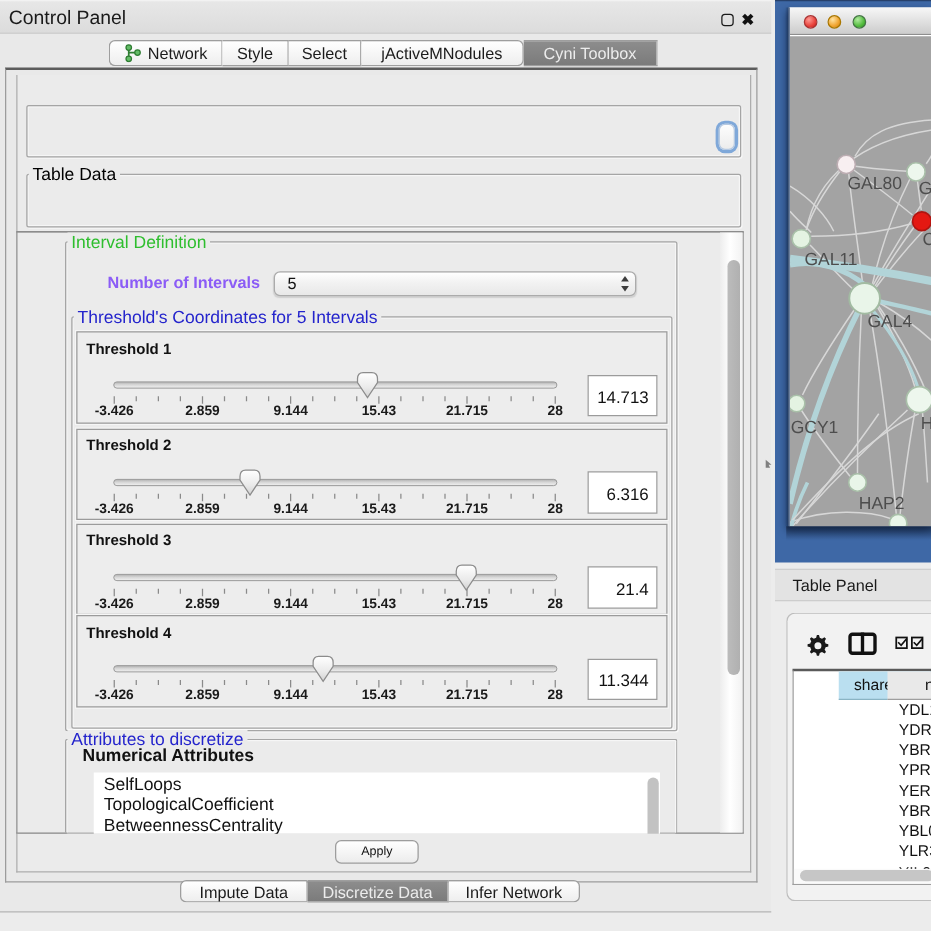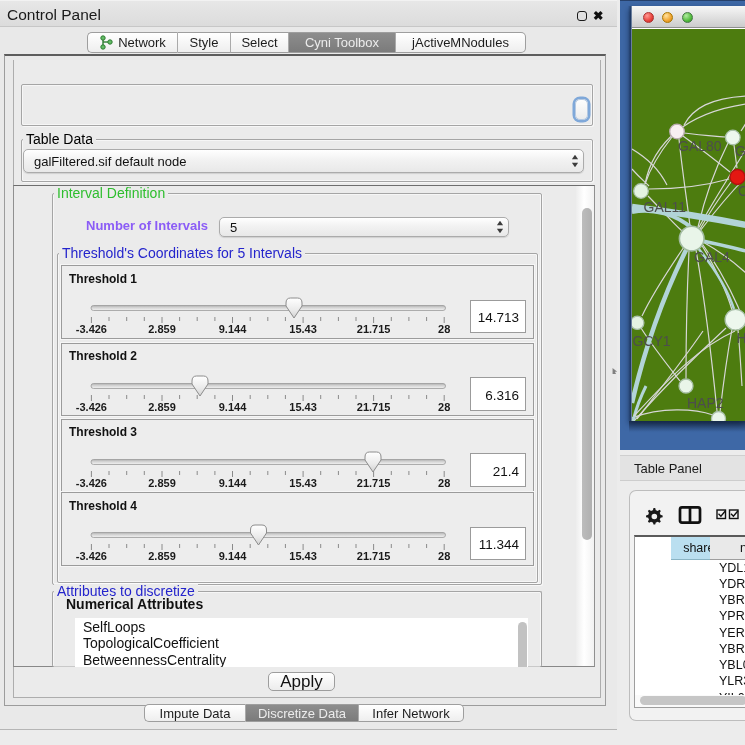--- a/index.html
+++ b/index.html
@@ -55,39 +55,39 @@
 .threshbox .lab { position:absolute; left:7px; top:5.5px; font-size:12px; font-weight:bold; color:#111; }
 .valbox { position:absolute; left:408px; top:33.5px; width:56px; height:33.5px; background:#fff;
   border:1px solid #9b9b9b; }
 .valbox span { position:absolute; right:6px; top:9.5px; font-size:13.5px; color:#111; }
 
 .ticklabel { position:absolute; font-size:11px; font-weight:bold; color:#1a1a1a; transform:translateX(-50%); }
 
 
 #applybtn { left:268px; top:672px; width:67px; height:19px;
   background:linear-gradient(#ffffff,#ececec); border:1px solid #9d9d9d; border-radius:5px;
-  font-size:17px; color:#111; text-align:center; line-height:17px; }
+  font-size:10px; color:#111; text-align:center; line-height:17px; }
 
 
 #popup { left:14px; top:77px; width:564px; height:60px; background:#fff; border-top:1px solid #cfcfcf;
   border-radius:0 0 6px 6px; box-shadow:0 2px 4px rgba(0,0,0,0.35); font-size:13.5px; }
 #popup .ghost { position:absolute; left:12px; top:-1px; font-size:12px; font-weight:bold; color:#d6d6d6; }
 #popup .hint { position:absolute; left:0; right:0; top:5px; text-align:center; color:#b4b4b4; font-size:14.5px; }
 #popup .it1 { position:absolute; left:1px; top:21px; font-weight:bold; color:#000; font-size:14.5px; }
 #popup .it2 { position:absolute; left:1px; top:36.7px; color:#000; font-size:14.5px; }
 
 
 #bluepanel { left:620px; top:0; width:125px; height:450px; background:#3e68a6;
   border-top:1px solid #27416b; }
 #macwin { left:631px; top:6px; width:114px; height:415px; background:#fff;
   border-left:1px solid #6b7f9d; box-shadow:-2px 3px 6px rgba(10,25,55,0.55); }
 #mactitle { left:0; top:0; width:114px; height:22px;
   background:linear-gradient(#f7f7f7,#cccccc); border-bottom:1px solid #8e8e8e; }
 .light { position:absolute; top:6px; width:11px; height:11px; border-radius:50%; }
-#canvas { left:0; top:23px; width:114px; height:392px; background:#4d7c0f; overflow:hidden; }
+#canvas { left:0; top:23px; width:114px; height:392px; background:#a3a3a3; overflow:hidden; }
 
 #tpbar { left:620px; top:455px; width:125px; height:26px; background:#e3e3e3;
   border-top:1px solid #cfcfcf; border-bottom:1px solid #cdcdcd; }
 #tpbar span { position:absolute; left:14px; top:5px; font-size:13px; color:#1a1a1a; }
 
 #tablebox { left:629px; top:490px; width:116px; height:231px; background:#f2f2f2;
   border:1px solid #bdbdbd; border-radius:7px 0 0 7px; border-right:none; }
 </style>
 </head>
 <body>
@@ -108,38 +108,31 @@
       <svg width="15" height="15" viewBox="0 0 15 15" style="margin-right:4px;">
         <line x1="4" y1="3" x2="4" y2="12" stroke="#2e7d32" stroke-width="1.4"></line>
         <line x1="4" y1="7" x2="10" y2="7" stroke="#2e7d32" stroke-width="1.4"></line>
         <circle cx="4" cy="3" r="2.2" fill="#63bb66" stroke="#2e7d32" stroke-width="1"></circle>
         <circle cx="4" cy="12" r="2.2" fill="#63bb66" stroke="#2e7d32" stroke-width="1"></circle>
         <circle cx="11" cy="7" r="2.2" fill="#63bb66" stroke="#2e7d32" stroke-width="1"></circle>
       </svg>
       Network</div>
     <div class="seg" style="width:53px;">Style</div>
     <div class="seg" style="width:58px;">Select</div>
+    <div class="seg last" style="width:130px;">jActiveMNodules</div>
     <div class="seg sel" style="width:107px;">Cyni Toolbox</div>
-    <div class="seg last" style="width:130px;">jActiveMNodules</div>
   </div>
 
   <div class="group" style="left:21px; top:84px; width:572px; height:42px;"></div>
 
   <div class="abs" style="left:575px; top:99px; width:13px; height:21px; border-radius:5px;
        box-shadow:0 0 0 2.5px #7fa8d9; background:linear-gradient(#fdfdfd,#ececec); border:1px solid #b5c9e2;"></div>
 
   <div class="group" style="left:21px; top:139px; width:572px; height:43px;">
     <span class="gtitle">Table Data</span>
-  </div>
-  <div class="combo" style="left:23px; top:149px; width:561px; height:24px;">
-    <span class="txt">galFiltered.sif default node</span>
-    <svg class="arr" viewBox="0 0 9 16">
-        <path d="M4.5 1 L8 6 L1 6 Z" fill="#3c3c3c"></path>
-        <path d="M4.5 15 L8 10 L1 10 Z" fill="#3c3c3c"></path>
-      </svg>
   </div>
 
   <div id="scrollpane" class="abs"></div>
 
   <div class="group" style="left:52px; top:193px; width:490px; height:392px;">
     <span class="gtitle" style="color:#2ebe2e;">Interval Definition</span>
   </div>
   <div class="abs" style="left:86px; top:218px; font-size:13px; font-weight:bold; color:#8b5cf6;">Number of Intervals</div>
   <div class="combo" style="left:219px; top:217px; width:290px; height:20px;">
     <span class="txt">5</span>

